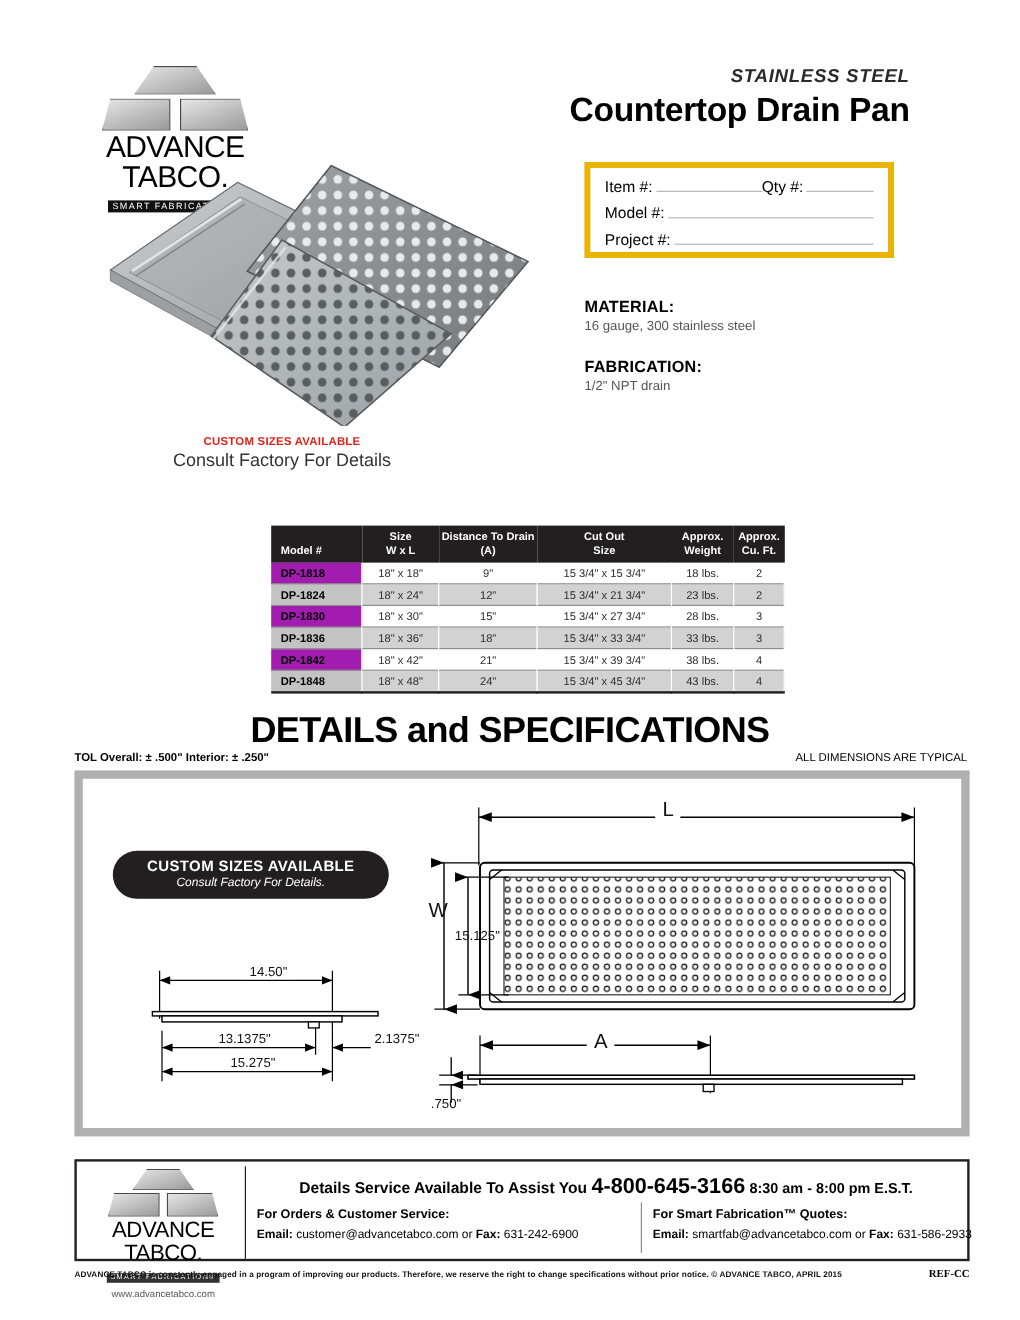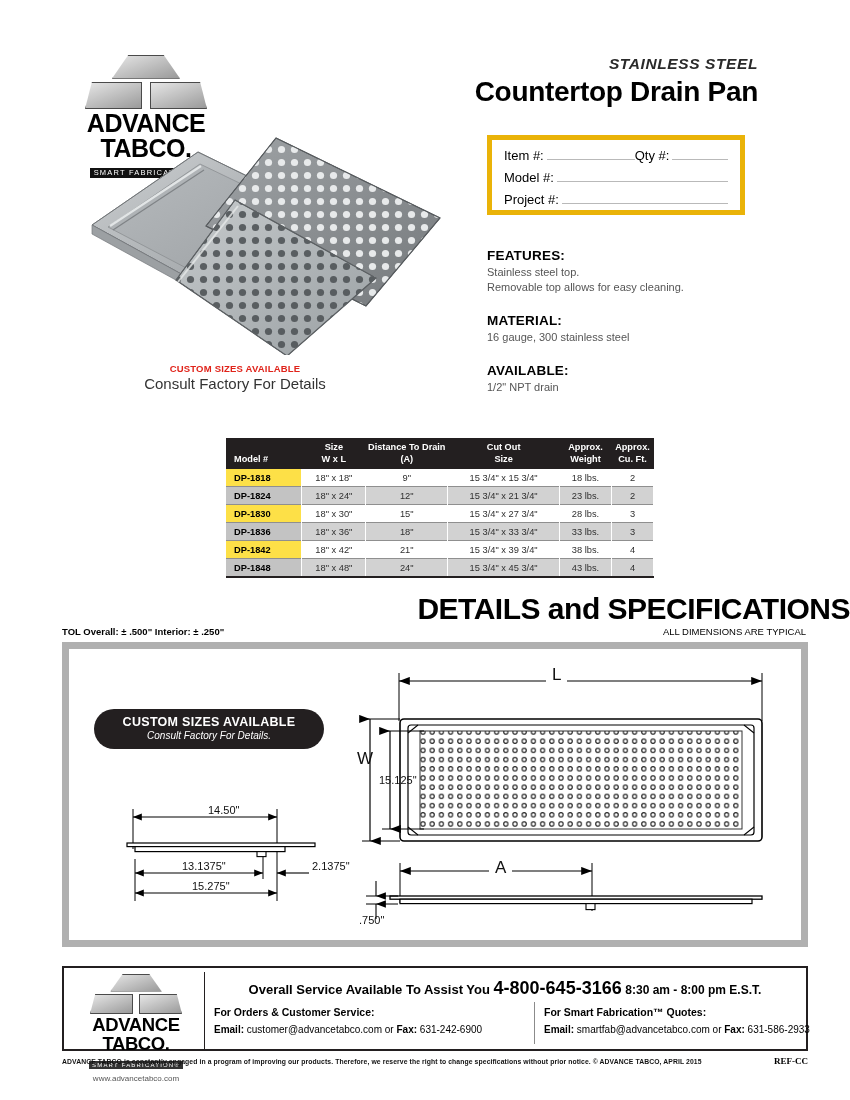--- a/index.html
+++ b/index.html
@@ -6,21 +6,21 @@
   html, body { margin:0; padding:0; }
   body {
     width:850px; height:1100px; position:relative;
     background:#fff; font-family:"Liberation Sans", sans-serif;
     color:#000; overflow:hidden;
   }
 
   
   .logo-wrap { position:absolute; }
   .logo-tri { position:relative; }
-  .logo-name { font-weight:bold; letter-spacing:-0.5px; line-height:1; }
+  .logo-name { font-weight:normal; letter-spacing:-0.5px; line-height:1; }
   .logo-sub { letter-spacing:1.2px; line-height:1; }
 
   #header-logo { left:62px; top:55px; width:168px; }
   #header-logo .logo-tri { width:122px; height:54px; margin:0 auto 2px; }
   #header-logo .logo-name { font-size:25px; text-align:center; }
   #header-logo .logo-sub { font-size:7.5px; text-align:center; margin-top:2px;
      background:#111; color:#fff; display:inline-block; padding:1px 4px; }
   #header-logo .subrow { text-align:center; }
 
   
@@ -68,28 +68,28 @@
   #spec-table th { background:#231f20; color:#fff; font-size:9.2px;
     font-weight:bold; padding:4px 2px; text-align:center; line-height:1.25;
     vertical-align:bottom; }
   #spec-table th.model-h { text-align:left; padding-left:8px; vertical-align:bottom; }
   #spec-table td { font-size:9.3px; text-align:center; padding:3.5px 2px;
     border-right:1px solid #fff; color:#2f2f2f; }
   #spec-table td.model { font-weight:bold; text-align:left; padding-left:8px;
     color:#000; border-right:1px solid #fff; }
   #spec-table tr.r-odd td { background:#ffffff; }
   #spec-table tr.r-even td { background:#d2d2d2; }
-  #spec-table tr.r-odd td.model { background:#fde047; }
+  #spec-table tr.r-odd td.model { background:#a21caf; }
   #spec-table tr.r-even td.model { background:#c3c3c3; }
   #spec-table tbody tr { border-bottom:1px solid #8f8f8f; }
   #spec-table tbody tr:last-child { border-bottom:2px solid #231f20; }
 
   
   #details-head { position:absolute; left:0; top:592px; width:850px;
-    text-align:right; font-size:30px; font-weight:bold; letter-spacing:-0.5px; }
+    text-align:center; font-size:30px; font-weight:bold; letter-spacing:-0.5px; }
   #tol-left { position:absolute; left:62px; top:626px; font-size:9.5px; font-weight:bold; }
   #tol-right { position:absolute; right:44px; top:626px; font-size:9.5px; }
 
   
   #drawing-frame { position:absolute; left:62px; top:642px; width:746px; height:305px;
     border:7px solid #b0b0b0; background:#fff; }
   #drawing-inner { position:absolute; inset:0; }
 
   
   #custom-badge { position:absolute; left:25px; top:60px; width:230px; height:40px;
@@ -165,30 +165,25 @@
     <span class="rule"></span>
   </div>
   <div class="item-row">
     <span class="item-lbl">Project #:</span>
     <span class="rule"></span>
   </div>
 </div>
 
 <div id="spec-text">
   <div class="spec-group">
-    <div class="spec-head">FEATURES:</div>
-    <div class="spec-line">Stainless steel top.</div>
-    <div class="spec-line">Removable top allows for easy cleaning.</div>
-  </div>
-  <div class="spec-group">
     <div class="spec-head">MATERIAL:</div>
     <div class="spec-line">16 gauge, 300 stainless steel</div>
   </div>
   <div class="spec-group">
-    <div class="spec-head">AVAILABLE:</div>
+    <div class="spec-head">FABRICATION:</div>
     <div class="spec-line">1/2" NPT drain</div>
   </div>
 </div>
 
 <svg id="product-photo" viewBox="0 0 380 225">
   <defs>
     <linearGradient id="panTop" x1="0" y1="0" x2="1" y2="1">
       <stop offset="0" stop-color="#cdd0d2"></stop>
         <stop offset="0.5" stop-color="#a9adb0"></stop>
       <stop offset="1" stop-color="#8d9194"></stop>
@@ -447,21 +442,21 @@
     </div>
     <div class="logo-name">ADVANCE TABCO.</div>
     <div class="subrow">
       <div class="logo-sub">SMART FABRICATION®</div>
     </div>
     <div class="url">www.advancetabco.com</div>
   </div>
   <div id="footer-div"></div>
 
   <div id="cs-line">
-    <span>Overall Service Available To Assist You</span>
+    <span>Details Service Available To Assist You</span>
     <span class="phone">4-800-645-3166</span>
     <span class="hours">8:30 am - 8:00 pm E.S.T.</span>
   </div>
 
   <div id="foot-vdiv"></div>
 
   <div class="foot-col" id="foot-left">
     <div class="foot-h">For Orders &amp; Customer Service:</div>
     <div class="foot-b">
       <b>Email:</b>

